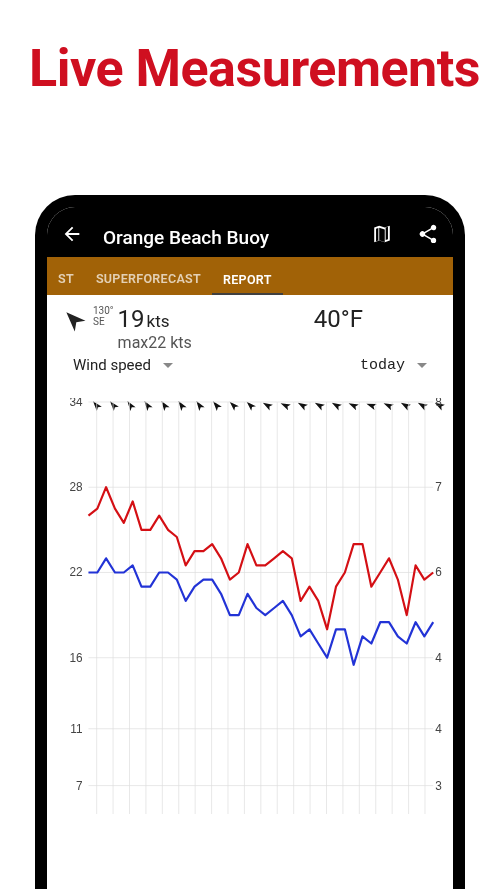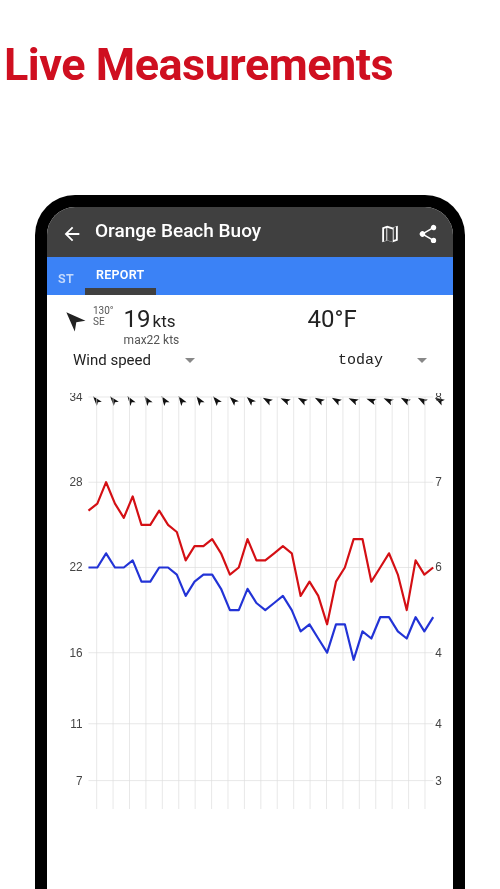--- a/index.html
+++ b/index.html
@@ -4,102 +4,102 @@
 <style>
 * { margin: 0; padding: 0; box-sizing: border-box; }
 body {
   width: 500px;
   height: 889px;
   background: #fff;
   font-family: -apple-system, BlinkMacSystemFont, Roboto, Arial, sans-serif;
   overflow: hidden;
 }
 .hero-title {
-  text-align: left;
-  font-size: 45px;
+  text-align: right;
+  font-size: 52px;
   font-weight: 700;
   color: #cf0f20;
   line-height: 1.1;
-  padding: 40px 4px 30px;
+  padding: 40px 20px 30px;
   letter-spacing: -0.5px;
 }
 .phone-frame {
   position: absolute;
   left: 35px;
   right: 35px;
   top: 195px;
   bottom: -10px;
   background: #000;
   border-radius: 40px 40px 0 0;
   padding: 12px 12px 0 12px;
 }
 .phone-screen {
   background: #fff;
   border-radius: 28px 28px 0 0;
   overflow: hidden;
   height: 100%;
 }
 .topbar {
-  background: #404040;
+  background: #000000;
   padding: 12px 10px 8px;
   display: flex;
-  align-items: flex-start;
-  gap: 8px;
+  align-items: flex-end;
+  gap: 16px;
 }
 .back-btn { width: 30px; height: 30px; display: flex; align-items: center; justify-content: center; cursor: pointer; }
 .back-btn svg { width: 22px; height: 22px; }
 .title-area { flex: 1; color: #fff; font-size: 19px; font-weight: 500; }
 .topbar-icon { width: 30px; height: 30px; display: flex; align-items: center; justify-content: center; cursor: pointer; }
 .topbar-icon svg { width: 22px; height: 22px; }
 .tabbar {
-  background: #3b82f6;
+  background: #a16207;
   display: flex;
   align-items: flex-end;
   overflow: hidden;
   height: 38px;
 }
 .tab {
   color: #fff;
   opacity: 0.7;
   font-size: 12.5px;
   font-weight: 600;
   padding: 10px 11px 9px;
   letter-spacing: 0.3px;
   white-space: nowrap;
   cursor: pointer;
 }
-.tab.active { opacity: 1; border-bottom: 7px solid #404040; padding-bottom: 6px; }
+.tab.active { opacity: 1; border-bottom: 2px solid #404040; padding-bottom: 6px; }
 .summary {
   display: flex;
   align-items: flex-start;
   padding: 10px 12px 0 12px;
   gap: 4px;
 }
 .wind-arrow {
   width: 30px; height: 30px;
   display: flex; align-items: center; justify-content: center;
   transform: rotate(-45deg);
 }
 .wind-arrow svg { width: 26px; height: 26px; }
 .wind-dir-col { font-size: 10px; color: #555; line-height: 1.1; }
-.wind-speed-col { margin-left: 6px; }
+.wind-speed-col { margin-left: 0; }
 .wind-speed { font-size: 24px; font-weight: 400; color: #222; }
 .wind-speed .unit { font-size: 17px; margin-left: 2px; }
-.wind-max { font-size: 12px; color: #555; }
+.wind-max { font-size: 16px; color: #555; }
 .temp { flex: 1; text-align: center; font-size: 24px; color: #222; padding-left: 40px; }
 .measured {
   font-size: 11px; color: #888; padding: 4px 12px 10px;
 }
 .selectors {
   display: flex;
   padding: 4px 26px 8px;
   gap: 40px;
 }
 .selector {
-  display: flex; align-items: center; gap: 34px;
+  display: flex; align-items: center; gap: 12px;
   font-size: 15px; color: #222;
   cursor: pointer;
 }
 .selector .caret { width: 0; height: 0; border-left: 5px solid transparent; border-right: 5px solid transparent; border-top: 5px solid #888; }
 .chart-wrap {
   position: relative;
   padding: 0 6px 0 6px;
 }
 .arrow-row {
   position: absolute;
@@ -141,20 +141,21 @@
       </div>
       <div class="topbar-icon">
         <svg viewBox="0 0 24 24">
             <path fill="#fff" d="M18 16.08a2.91 2.91 0 0 0-1.96.77L8.91 12.7a3.27 3.27 0 0 0 0-1.39l7.05-4.11A3 3 0 1 0 15 5a3.27 3.27 0 0 0 .09.7L8.04 9.81a3 3 0 1 0 0 4.38l7.12 4.16a2.82 2.82 0 0 0-.08.65A2.92 2.92 0 1 0 18 16.08z"></path>
           </svg>
       </div>
     </div>
 
     <div class="tabbar">
       <div class="tab">ST</div>
+      <div class="tab">SUPERFORECAST</div>
       <div class="tab active">REPORT</div>
     </div>
 
     <div class="summary">
       <div class="wind-arrow">
         <svg viewBox="0 0 24 24">
             <path fill="#222" d="M12 2 5 20l7-5 7 5z"></path>
           </svg>
       </div>
       <div class="wind-dir-col">

